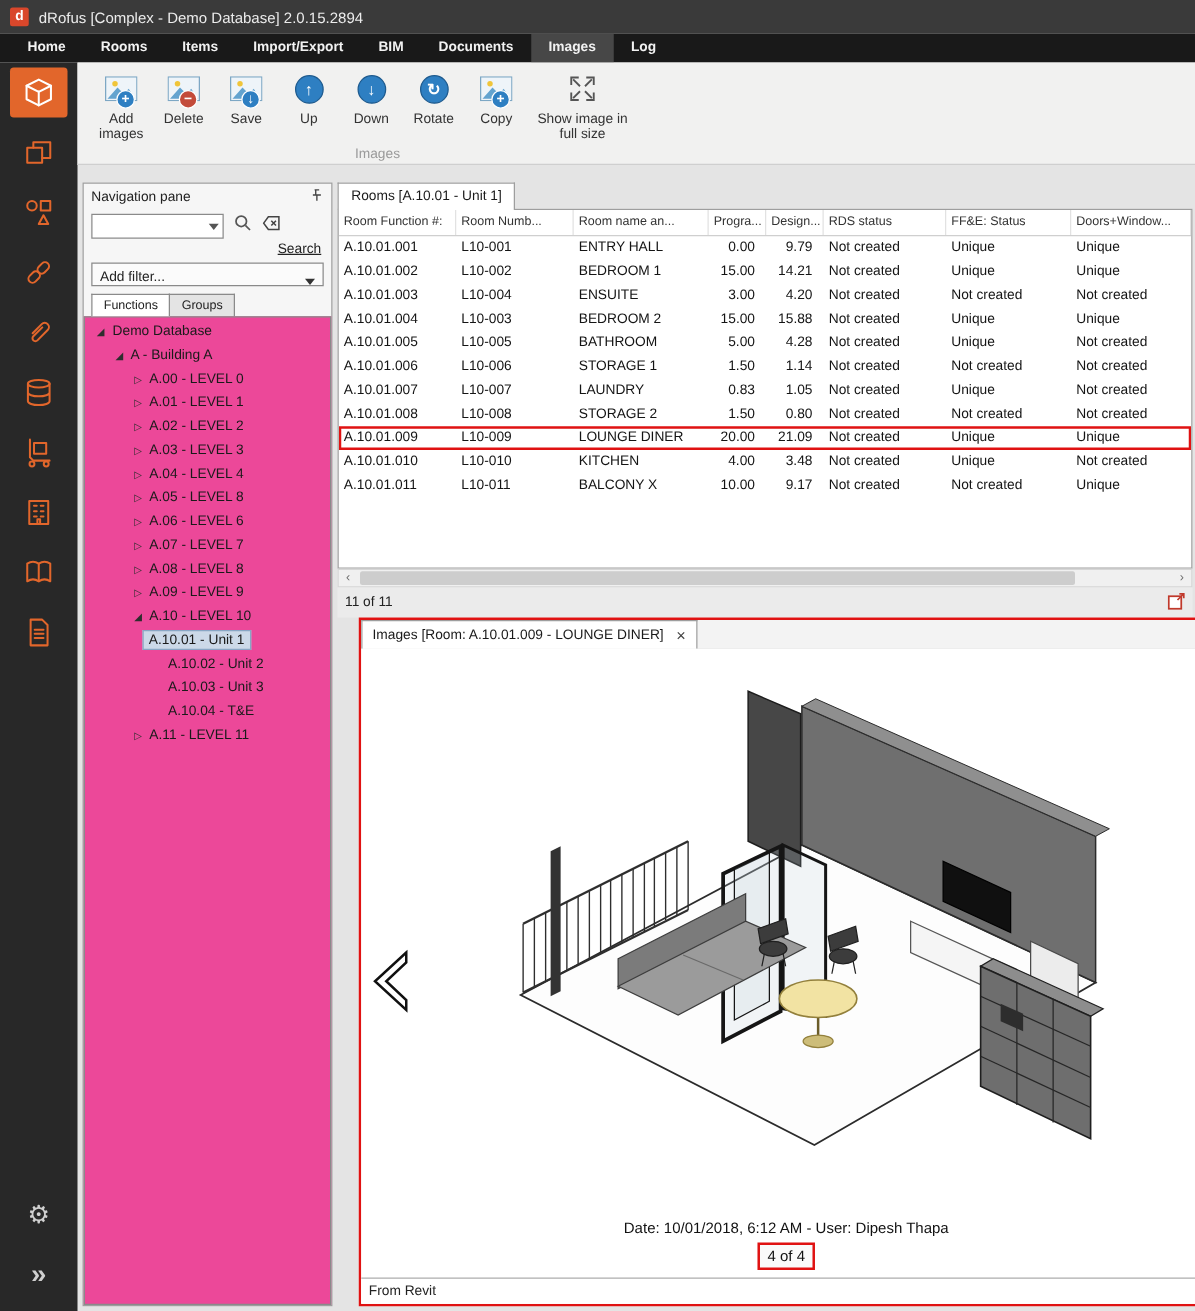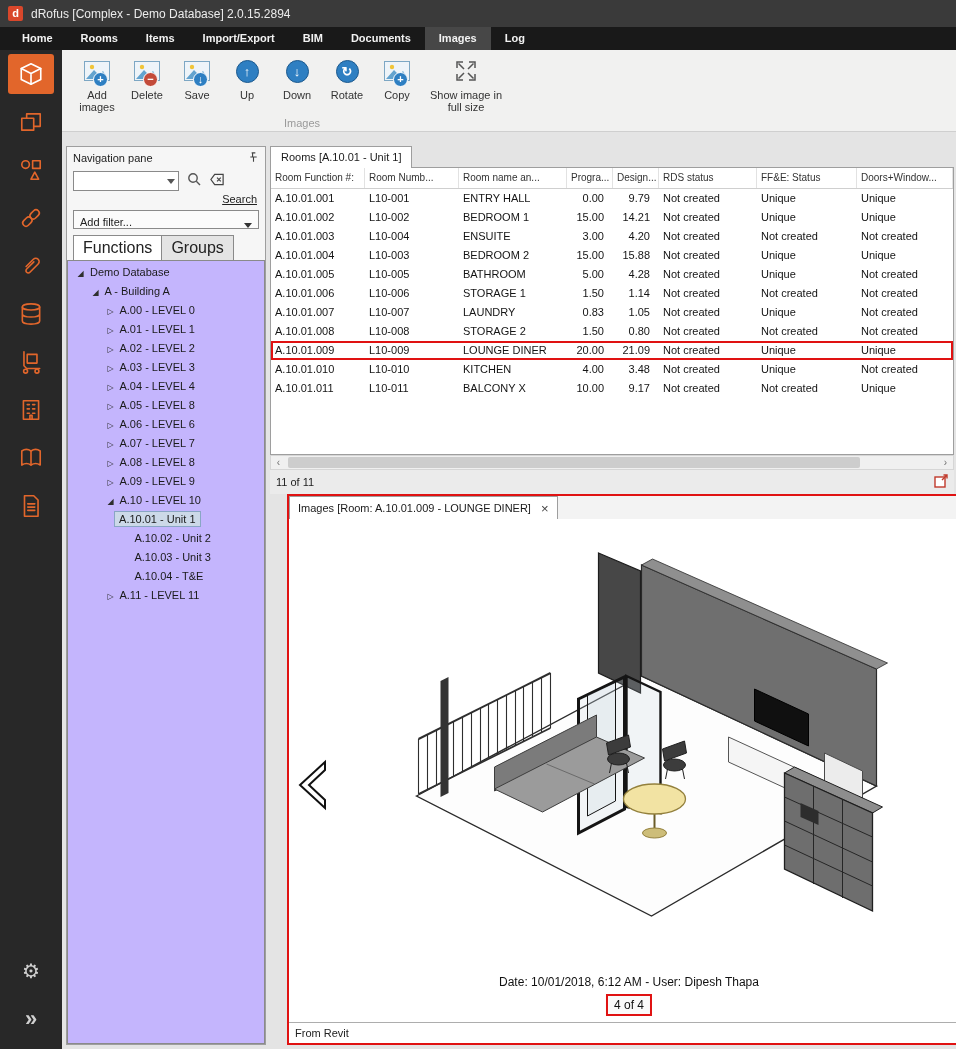--- a/index.html
+++ b/index.html
@@ -43,23 +43,23 @@
   #searchrow{display:flex;align-items:center;padding:2px 6px 0 6px;}
   #searchbox{width:104px;height:18px;background:#fff;border:1px solid #8a8a8a;position:relative;}
   #searchbox .caret{position:absolute;right:3px;top:7px;width:0;height:0;border-left:4px solid transparent;border-right:4px solid transparent;border-top:5px solid #555;}
   #searchrow .tool{margin-left:8px;}
   #searchlink{text-align:right;padding:2px 8px 2px 0;font-size:11px;}
   #searchlink span{text-decoration:underline;color:#222;}
   #addfilter{margin:3px 6px 0 6px;height:19px;background:#fbfbfb;border:1px solid #8a8a8a;display:flex;align-items:flex-end;font-size:11px;color:#222;padding:0 6px;box-sizing:border-box;}
   #addfilter .spacer{flex:1;}
   #addfilter .caret{width:0;height:0;border-left:4px solid transparent;border-right:4px solid transparent;border-top:5px solid #333;}
   #navtabs{display:flex;margin:6px 0 0 6px;}
-  .ntab{font-size:16px;color:#222;padding:3px 9px;border:1px solid #8a8a8a;border-bottom:none;background:#e4e4e4;margin-right:-1px;}
+  .ntab{font-size:10px;color:#222;padding:3px 9px;border:1px solid #8a8a8a;border-bottom:none;background:#e4e4e4;margin-right:-1px;}
   .ntab.active{background:#fff;position:relative;z-index:2;}
-  #tree{flex:1;background:#c4b5fd;border:1px solid #8a8a8a;margin:0 0 0 0;overflow:hidden;padding-top:2px;}
+  #tree{flex:1;background:#ec4899;border:1px solid #8a8a8a;margin:0 0 0 0;overflow:hidden;padding-top:2px;}
   .trow{height:19px;line-height:19px;font-size:11px;white-space:nowrap;color:#1a1a1a;}
   .arrow{display:inline-block;width:13px;font-size:8px;color:#2e2e2e;text-align:center;}
   .trow.selected .tlabel{background:#ccd9e8;border:1px solid #89a6c4;padding:1px 4px;}
 
   
   #main{position:absolute;left:270px;top:146px;width:684px;height:899px;}
   #roomstab{position:absolute;left:0;top:0;height:21px;background:#fff;border:1px solid #9e9e9e;border-bottom:none;font-size:11px;line-height:21px;padding:0 10px;color:#1a1a1a;z-index:2;}
   #tablepanel{position:absolute;left:0;top:21px;width:684px;height:288px;background:#fff;border:1px solid #9e9e9e;box-sizing:border-box;overflow:hidden;}
   #thead{height:20px;border-bottom:1px solid #cfcfcf;white-space:nowrap;}
   .th{display:inline-block;height:20px;line-height:20px;border-right:1px solid #e2e2e2;padding-left:4px;box-sizing:border-box;font-size:10px;color:#333;overflow:hidden;white-space:nowrap;vertical-align:top;}

